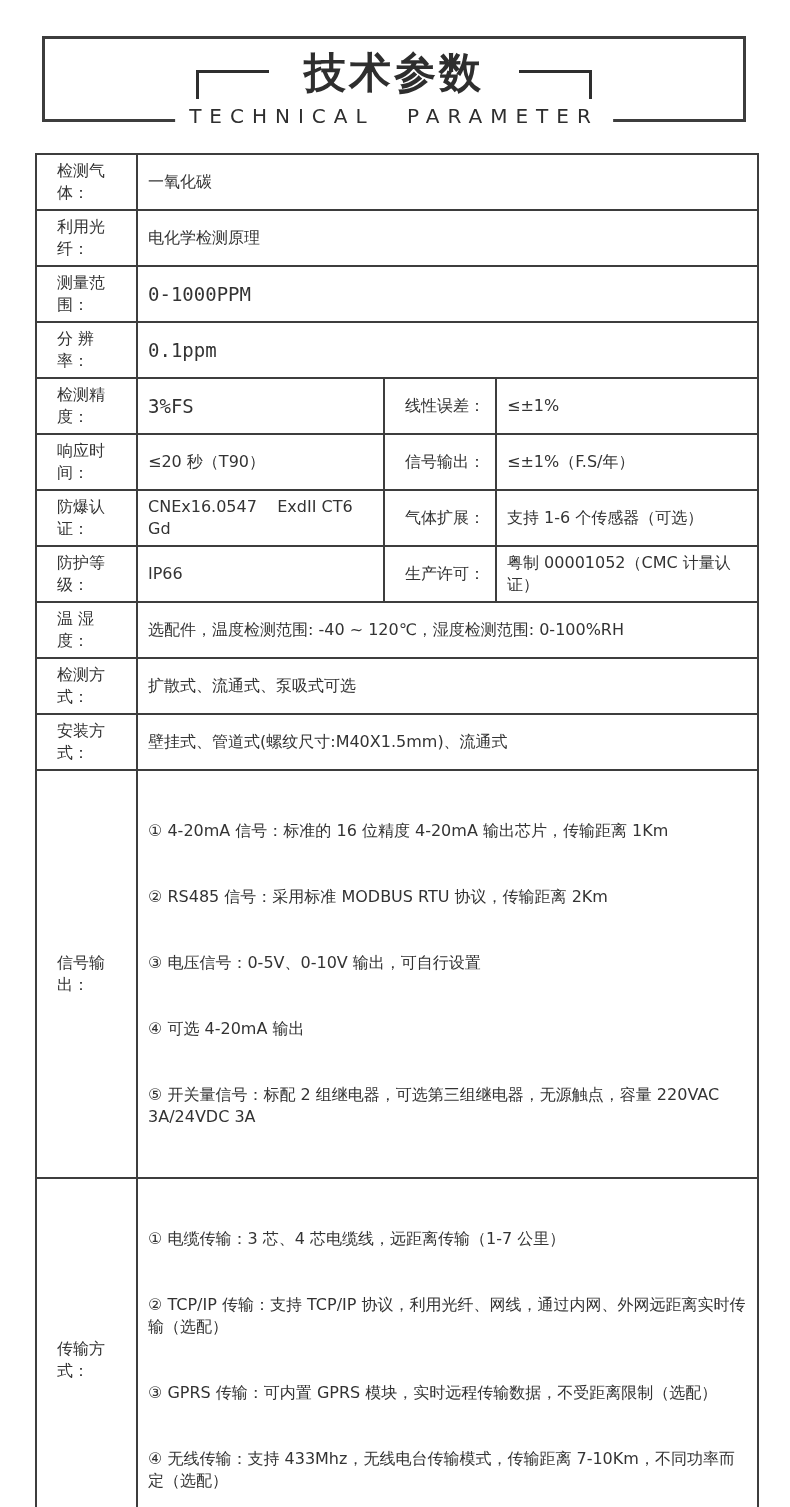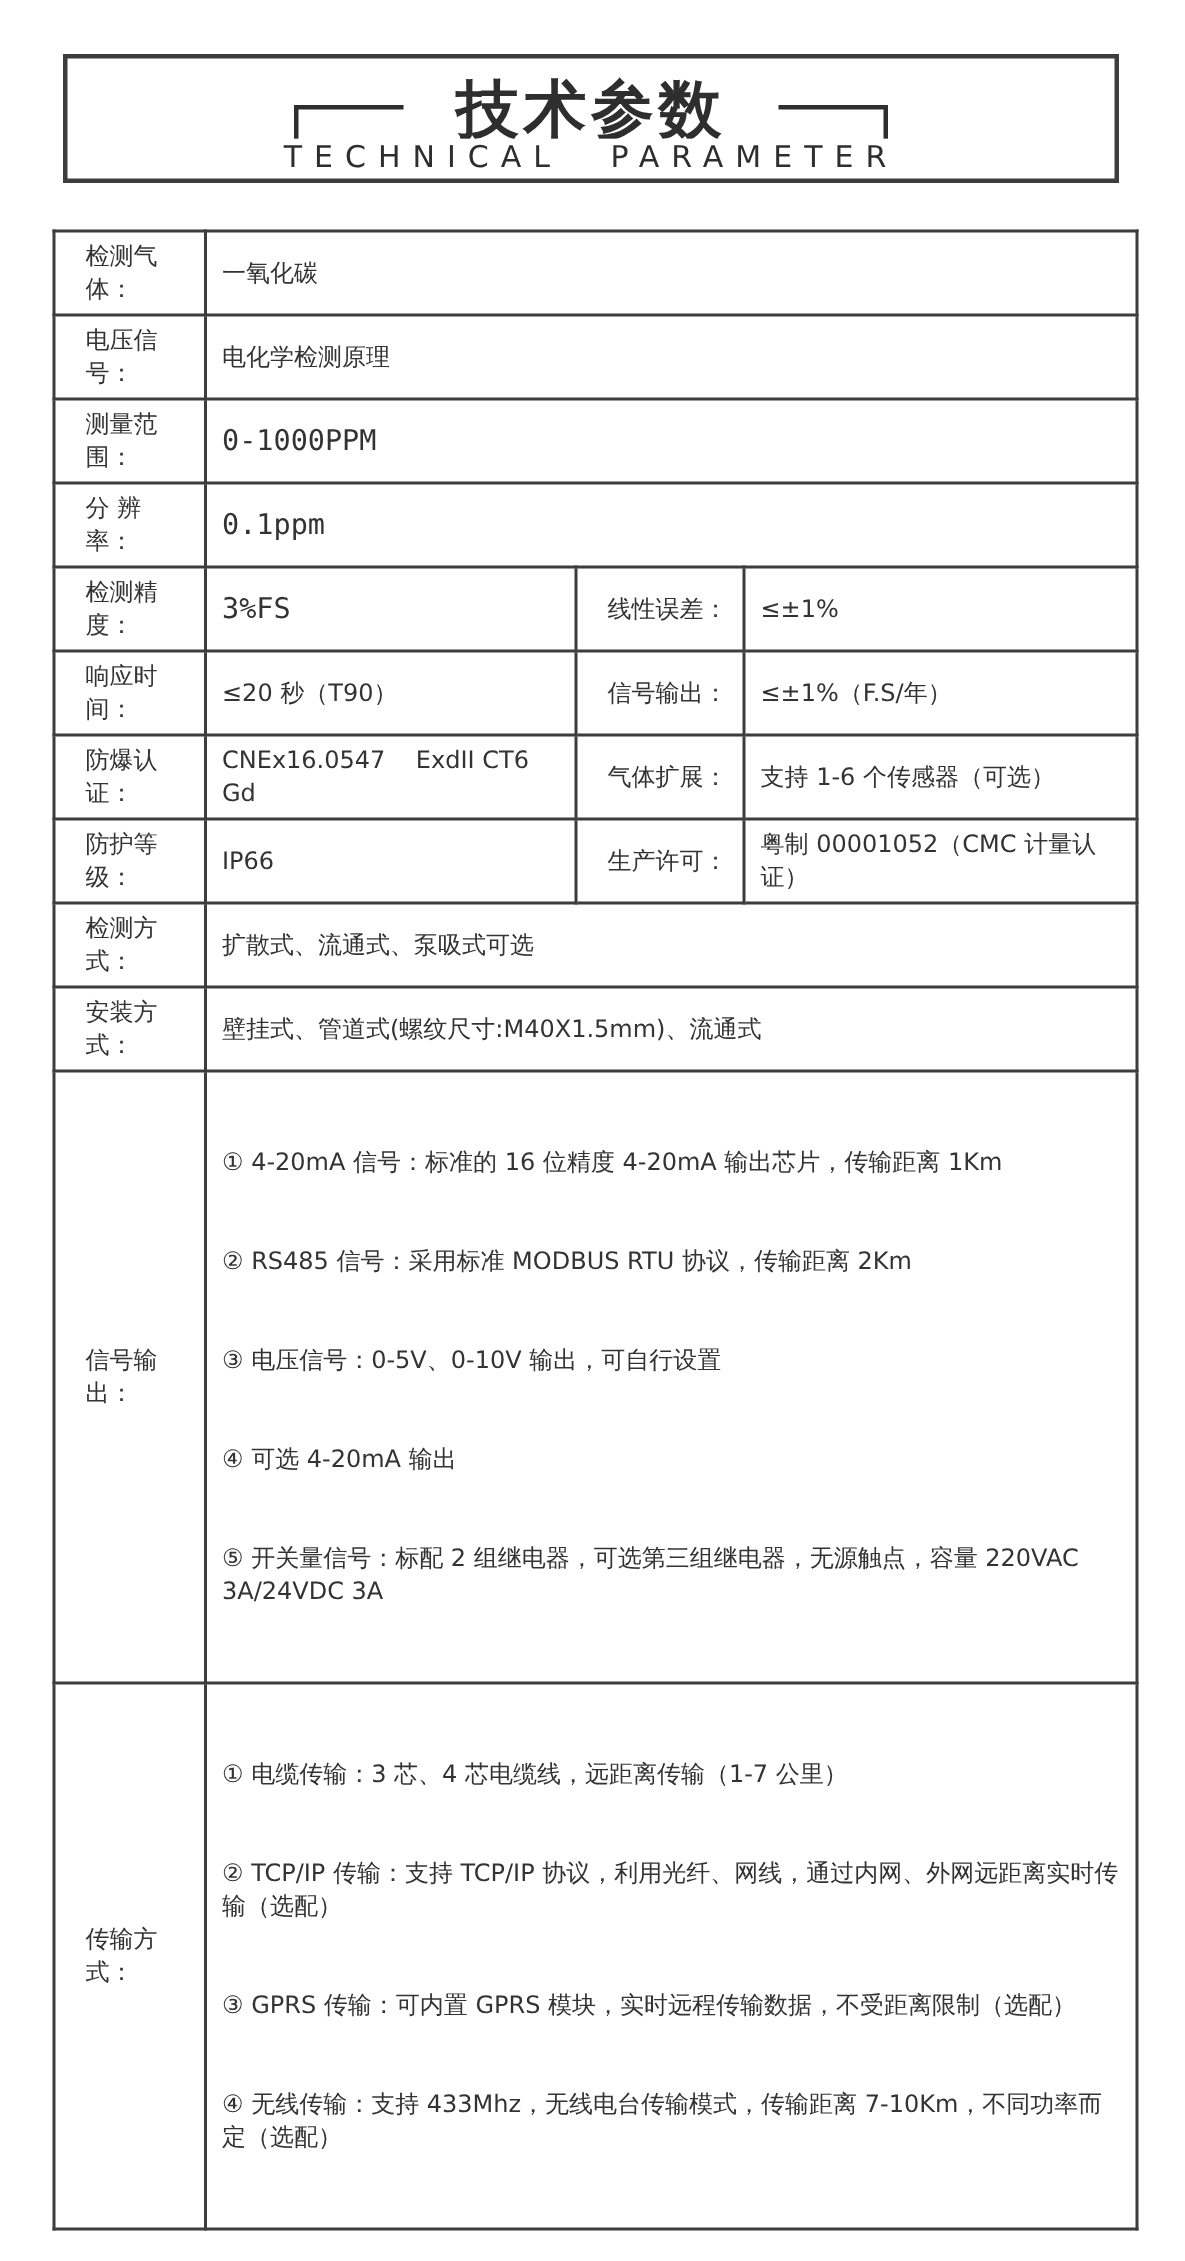--- a/index.html
+++ b/index.html
@@ -21,21 +21,21 @@
     gap:35px;padding-top:10px;
   }
   .page-title{
     margin:0;font-size:42px;font-weight:bold;line-height:48px;
     letter-spacing:3px;color:#2e2e2e;white-space:nowrap;
   }
   .bracket{width:70px;height:26px;margin-top:21px;}
   .bracket-left{border-top:3px solid #2e2e2e;border-left:3px solid #2e2e2e;}
   .bracket-right{border-top:3px solid #2e2e2e;border-right:3px solid #2e2e2e;}
   .page-subtitle{
-    position:absolute;left:50%;bottom:16px;
+    position:absolute;left:50%;bottom:4px;
     transform:translate(-50%,56%);
     background:#ffffff;padding:0 14px;
     font-size:20px;letter-spacing:8px;word-spacing:18px;
     white-space:nowrap;color:#2e2e2e;
   }
   
   table.spec{
     border-collapse:collapse;table-layout:fixed;
     width:722px;margin:31px 33px 0 35px;
     background:#ffffff;
@@ -69,21 +69,21 @@
       <col style="width:247px">
       <col style="width:112px">
       <col style="width:262px">
   </colgroup>
   <tbody>
     <tr>
       <td class="lbl">检测气体：</td>
       <td class="val" colspan="3">一氧化碳</td>
     </tr>
     <tr>
-      <td class="lbl">电压信号：</td>
+      <td class="lbl">利用光纤：</td>
       <td class="val" colspan="3">电化学检测原理</td>
     </tr>
     <tr>
       <td class="lbl">测量范围：</td>
       <td class="val mono" colspan="3">0-1000PPM</td>
     </tr>
     <tr>
       <td class="lbl">分 辨 率：</td>
       <td class="val mono" colspan="3">0.1ppm</td>
     </tr>
@@ -105,20 +105,24 @@
       <td class="lbl">气体扩展：</td>
       <td class="val">支持 1-6 个传感器（可选）</td>
     </tr>
     <tr>
       <td class="lbl">防护等级：</td>
       <td class="val">IP66</td>
       <td class="lbl">生产许可：</td>
       <td class="val">粤制 00001052（CMC 计量认证）</td>
     </tr>
     <tr>
+      <td class="lbl">温 湿 度：</td>
+      <td class="val" colspan="3">选配件，温度检测范围: -40 ~ 120℃，湿度检测范围: 0-100%RH</td>
+    </tr>
+    <tr>
       <td class="lbl">检测方式：</td>
       <td class="val" colspan="3">扩散式、流通式、泵吸式可选</td>
     </tr>
     <tr>
       <td class="lbl">安装方式：</td>
       <td class="val" colspan="3">壁挂式、管道式(螺纹尺寸:M40X1.5mm)、流通式</td>
     </tr>
     <tr>
       <td class="lbl">信号输出：</td>
       <td class="val" colspan="3">

